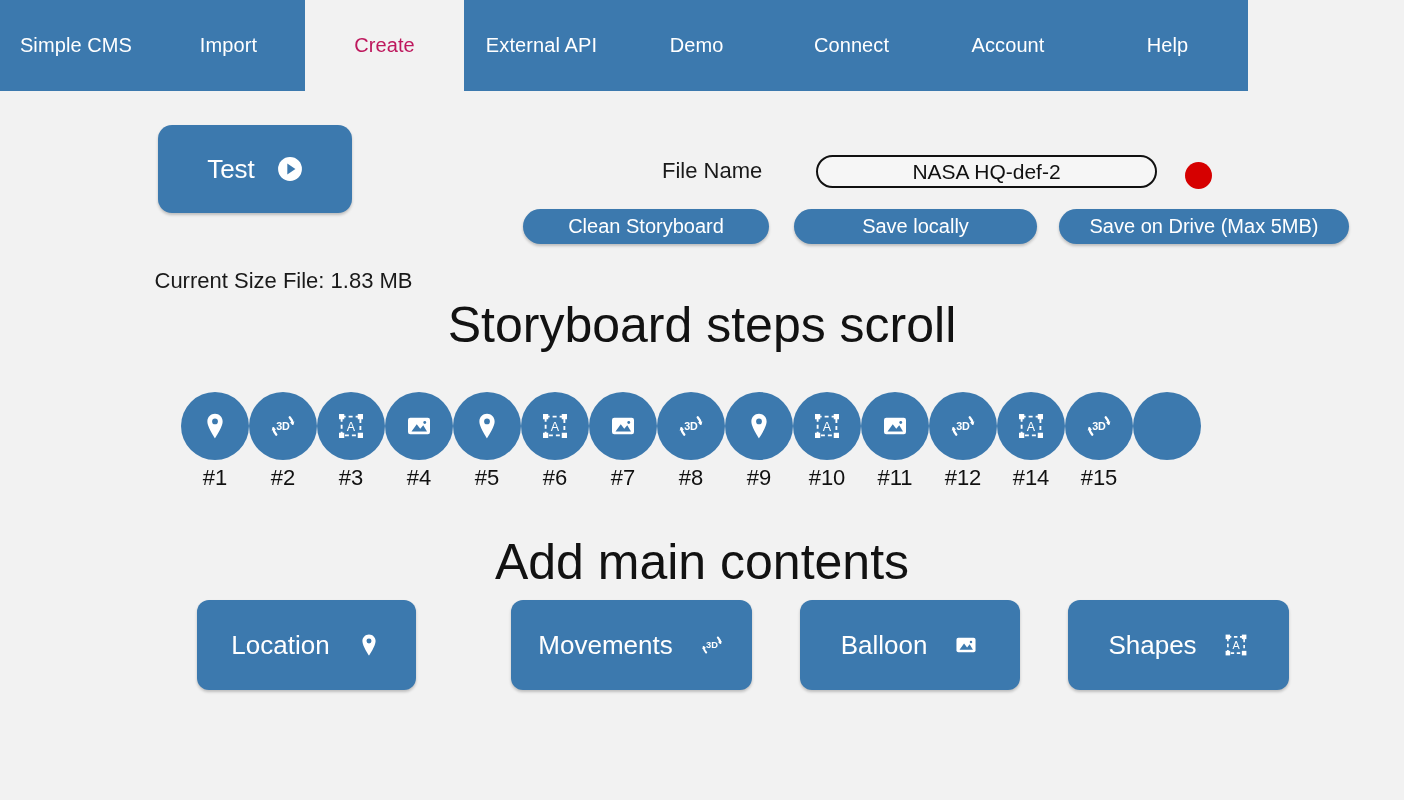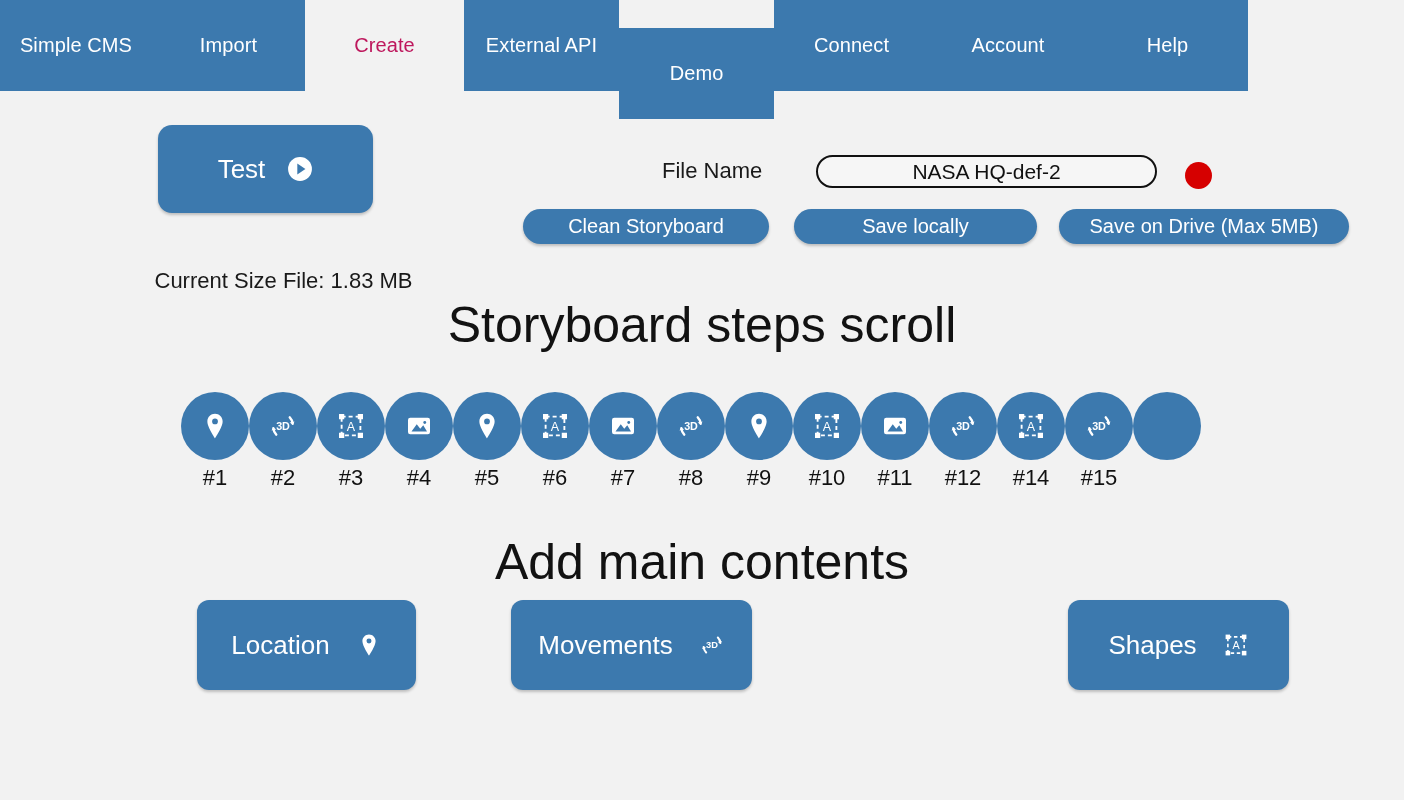--- a/index.html
+++ b/index.html
@@ -45,21 +45,21 @@
     font-family: "Liberation Sans", sans-serif;
     cursor: pointer;
     user-select: none;
     display: flex; align-items: center; justify-content: center;
     box-shadow: 0 2px 3px rgba(0,0,0,.22);
   }
 
   
   .test-btn {
     position: absolute; left: 158px; top: 125px;
-    width: 215px; height: 88px;
+    width: 194px; height: 88px;
     border-radius: 14px;
     font-size: 26px;
     gap: 22px;
   }
   .play-icon { display: inline-flex; }
 
   .size-line {
     position: absolute; left: 142px; top: 238px;
     width: 283px; text-align: center;
     font-size: 22px; color: #1a1a1a;
@@ -168,21 +168,21 @@
         <span>Import</span>
       </div>
       <div class="nav-sep"></div>
       <div class="nav-item active" style="width: 155px;">
         <span>Create</span>
       </div>
       <div class="nav-sep"></div>
       <div class="nav-item" style="width: 155px;">
         <span>External API</span>
       </div>
-      <div class="nav-item" style="width: 155px; margin-top: 28px;">
+      <div class="nav-item" style="width: 155px;">
         <span>Demo</span>
       </div>
       <div class="nav-item" style="width: 155px;">
         <span>Connect</span>
       </div>
       <div class="nav-item" style="width: 158px;">
         <span>Account</span>
       </div>
       <div class="nav-item" style="width: 161px;">
         <span>Help</span>
@@ -379,20 +379,30 @@
       <span style="display: inline-flex;">
         <svg width="26" height="26" viewBox="0 0 24 24">
           <path d="M17.4 5.1a8 8 0 0 1 2.3 5.1" fill="none" stroke="#ffffff" stroke-width="1.9" stroke-linecap="round"></path>
           <polygon points="19.9,10.9 17.3,9.2 21.2,8.4" fill="#ffffff"></polygon>
           <path d="M6.6 18.9a8 8 0 0 1-2.3-5.1" fill="none" stroke="#ffffff" stroke-width="1.9" stroke-linecap="round"></path>
           <polygon points="4.1,13.1 6.7,14.8 2.8,15.6" fill="#ffffff"></polygon>
           <text x="12" y="15.1" font-family="Liberation Sans, sans-serif" font-size="8.6" font-weight="bold" fill="#ffffff" text-anchor="middle">3D</text>
         </svg>
       </span>
     </div>
+  <div class="btn-blue content-btn" id="btn-balloon">
+      <span class="label">Balloon</span>
+      <span style="display: inline-flex;">
+        <svg width="26" height="26" viewBox="0 0 24 24">
+          <rect x="3.2" y="5.4" width="17.6" height="13.2" rx="1.8" fill="#ffffff"></rect>
+          <polygon points="6,16.4 10.2,10.6 13,14.2 15.4,11.4 18.4,16.4" fill="#3c79ae"></polygon>
+          <circle cx="16.6" cy="9.2" r="1.15" fill="#3c79ae"></circle>
+        </svg>
+      </span>
+    </div>
   <div class="btn-blue content-btn" id="btn-shapes">
       <span class="label">Shapes</span>
       <span style="display: inline-flex;">
         <svg width="26" height="26" viewBox="0 0 24 24">
           <rect x="4.5" y="4.5" width="15" height="15" fill="none" stroke="#ffffff" stroke-width="1.5" stroke-dasharray="3.2 2.4"></rect>
           <rect x="2.4" y="2.4" width="4.2" height="4.2" fill="#ffffff"></rect>
           <rect x="17.4" y="2.4" width="4.2" height="4.2" fill="#ffffff"></rect>
           <rect x="2.4" y="17.4" width="4.2" height="4.2" fill="#ffffff"></rect>
           <rect x="17.4" y="17.4" width="4.2" height="4.2" fill="#ffffff"></rect>
           <text x="12" y="15.6" font-family="Liberation Sans, sans-serif" font-size="10" fill="#ffffff" text-anchor="middle">A</text>

